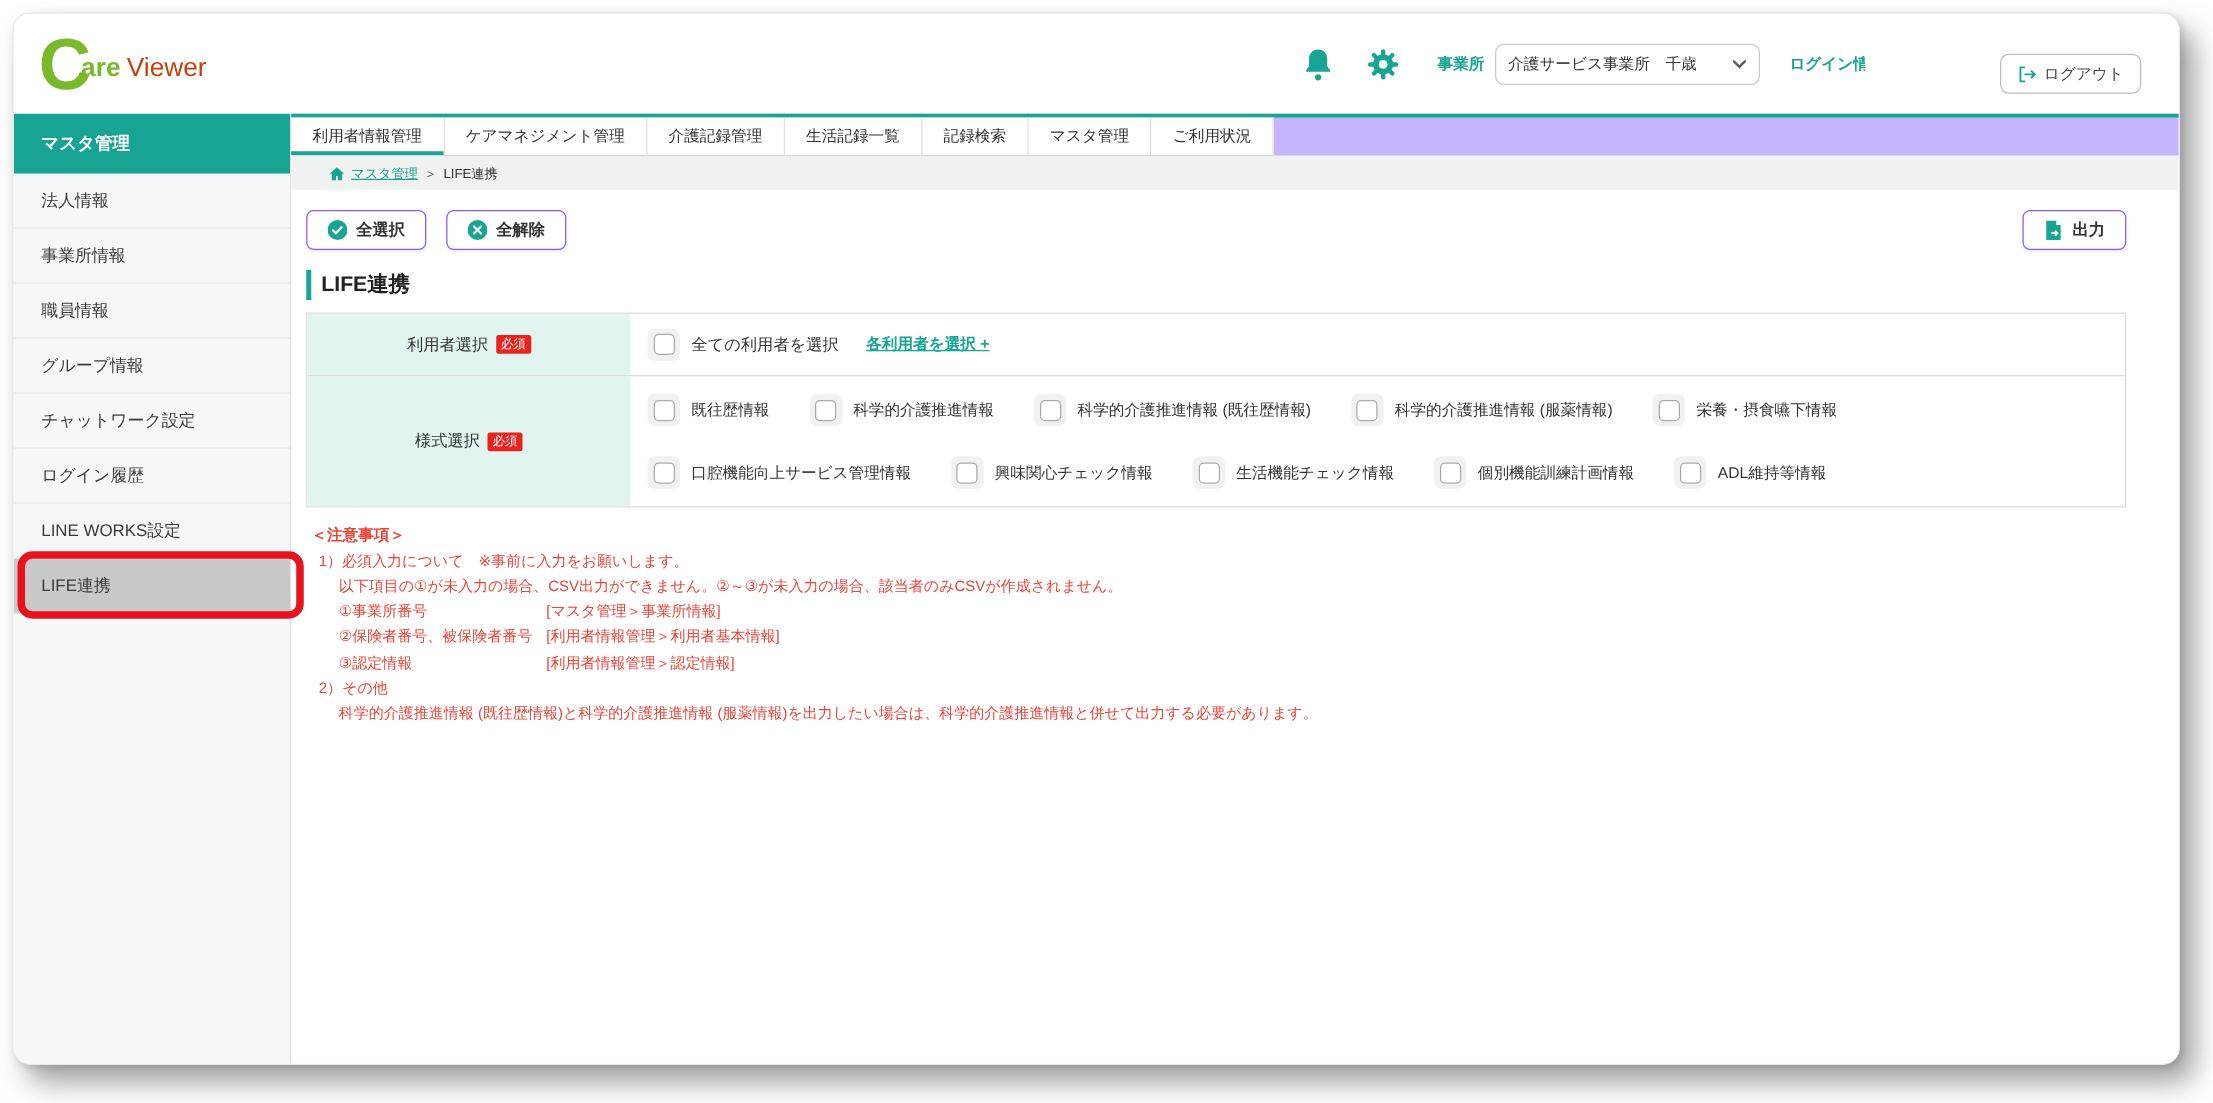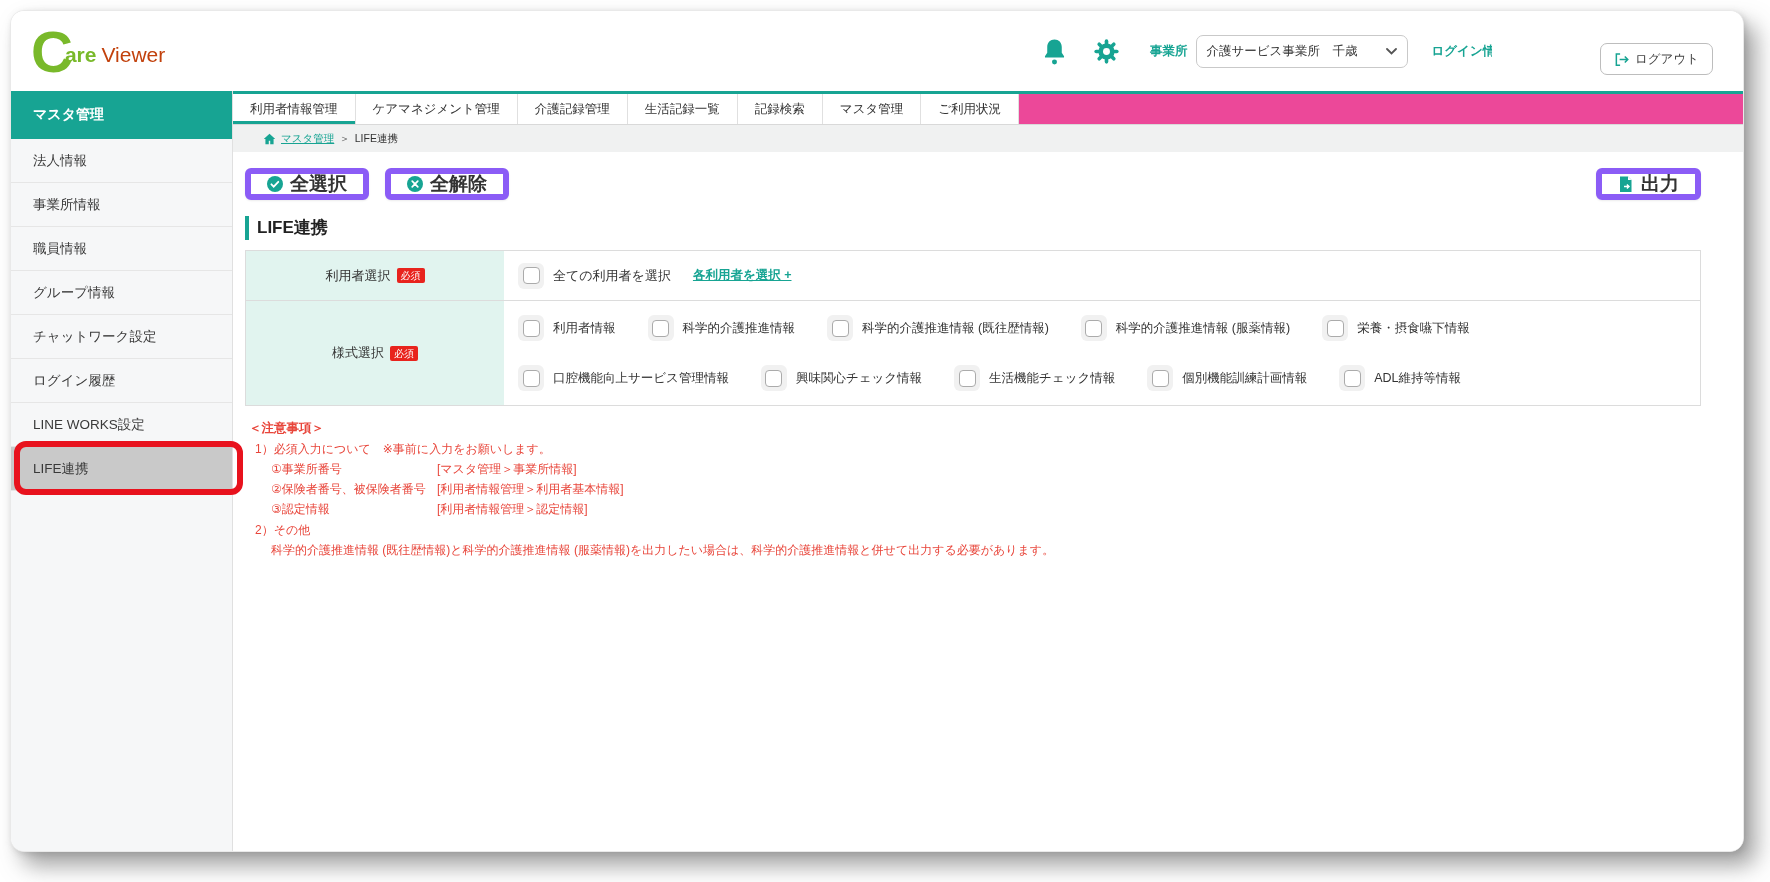--- a/index.html
+++ b/index.html
@@ -44,34 +44,34 @@
   .side-head{height:48px;background:var(--accent);color:#fff;font-size:14px;font-weight:700;
     display:flex;align-items:center;padding-left:22px;}
   .side-item{height:44px;display:flex;align-items:center;padding-left:22px;font-size:13.5px;
     color:#3a3a3a;border-bottom:1px solid #e6e6e6;cursor:pointer;background:#f6f7f8;}
   .side-item.selected{background:#c9c9c9;}
   .annotation{position:absolute;left:3px;top:350px;width:229px;height:54px;
     border:6px solid var(--annotation-red);border-radius:12px;pointer-events:none;z-index:6;}
   
   .main{position:absolute;left:222px;top:80px;right:0;bottom:0;background:#fff;}
   .tabs{display:flex;border-top:3px solid var(--accent);border-bottom:1px solid #d9d9d9;
-    height:34px;background:#ec4899;text-align:center;}
+    height:34px;background:#c4b5fd;text-align:center;}
   .tab{display:flex;align-items:center;padding:0 17px;font-size:12.5px;color:#333;
     border-right:1px solid #e0e0e0;cursor:pointer;background:#fff;}
   .tab.active{box-shadow:inset 0 -3px 0 var(--accent);}
   .breadcrumb{height:27px;background:#f0f1f1;display:flex;align-items:center;padding-left:30px;
     font-size:10.5px;gap:5px;}
   .bc-link{color:var(--accent);text-decoration:underline;cursor:pointer;}
   .bc-sep{color:#555;}
   .bc-cur{color:#333;}
   .content{position:relative;padding:16px 42px 0 12px;}
   
   .toolbar{position:relative;height:32px;display:flex;gap:16px;}
-  .tbtn{height:32px;background:#fff;border:6px solid #8b5cf6;border-radius:6px;
-    display:flex;align-items:center;gap:7px;padding:0 16px;font-size:19px;font-weight:700;
+  .tbtn{height:32px;background:#fff;border:1px solid #8b5cf6;border-radius:6px;
+    display:flex;align-items:center;gap:7px;padding:0 16px;font-size:13px;font-weight:700;
     color:#333;cursor:pointer;box-shadow:0 1px 2px rgba(0,0,0,.08);font-family:inherit;}
   .tbtn-export{position:absolute;right:0;top:0;text-align:right;}
   
   .page-title{margin-top:16px;border-left:4px solid var(--accent);padding-left:8px;
     font-size:17px;font-weight:700;color:#222;line-height:24px;}
   
   .form-table{margin-top:10px;border:1px solid var(--border);}
   .frow{display:flex;border-bottom:1px solid var(--border);}
   .frow:last-child{border-bottom:none;}
   .fcell-label{width:258px;background:var(--mint);display:flex;align-items:center;
@@ -238,21 +238,21 @@
             <span>様式選択</span>
             <span class="badge">必須</span>
           </div>
           <div class="fcell-body">
             <div class="opt-stack">
               <div class="opt-line">
                 <label class="cb">
                   <span class="cb-box">
                         <span class="cb-inner"></span>
                       </span>
-                  <span class="cb-label">利用者情報</span>
+                  <span class="cb-label">既往歴情報</span>
                 </label>
                 <label class="cb">
                   <span class="cb-box">
                         <span class="cb-inner"></span>
                       </span>
                   <span class="cb-label">科学的介護推進情報</span>
                 </label>
                 <label class="cb">
                   <span class="cb-box">
                         <span class="cb-inner"></span>
@@ -305,20 +305,21 @@
                 </label>
               </div>
             </div>
           </div>
         </div>
       </div>
 
       <div class="notes">
         <div class="note-head">＜注意事項＞</div>
         <div class="note-line ind1"><span>1）必須入力について　※事前に入力をお願いします。</span></div>
+        <div class="note-line ind2"><span>以下項目の①が未入力の場合、CSV出力ができません。②～③が未入力の場合、該当者のみCSVが作成されません。</span></div>
         <div class="note-line ind2">
           <span class="note-key">①事業所番号</span><span>[マスタ管理＞事業所情報]</span>
         </div>
         <div class="note-line ind2">
           <span class="note-key">②保険者番号、被保険者番号</span><span>[利用者情報管理＞利用者基本情報]</span>
         </div>
         <div class="note-line ind2">
           <span class="note-key">③認定情報</span><span>[利用者情報管理＞認定情報]</span>
         </div>
         <div class="note-line ind1"><span>2）その他</span></div>

